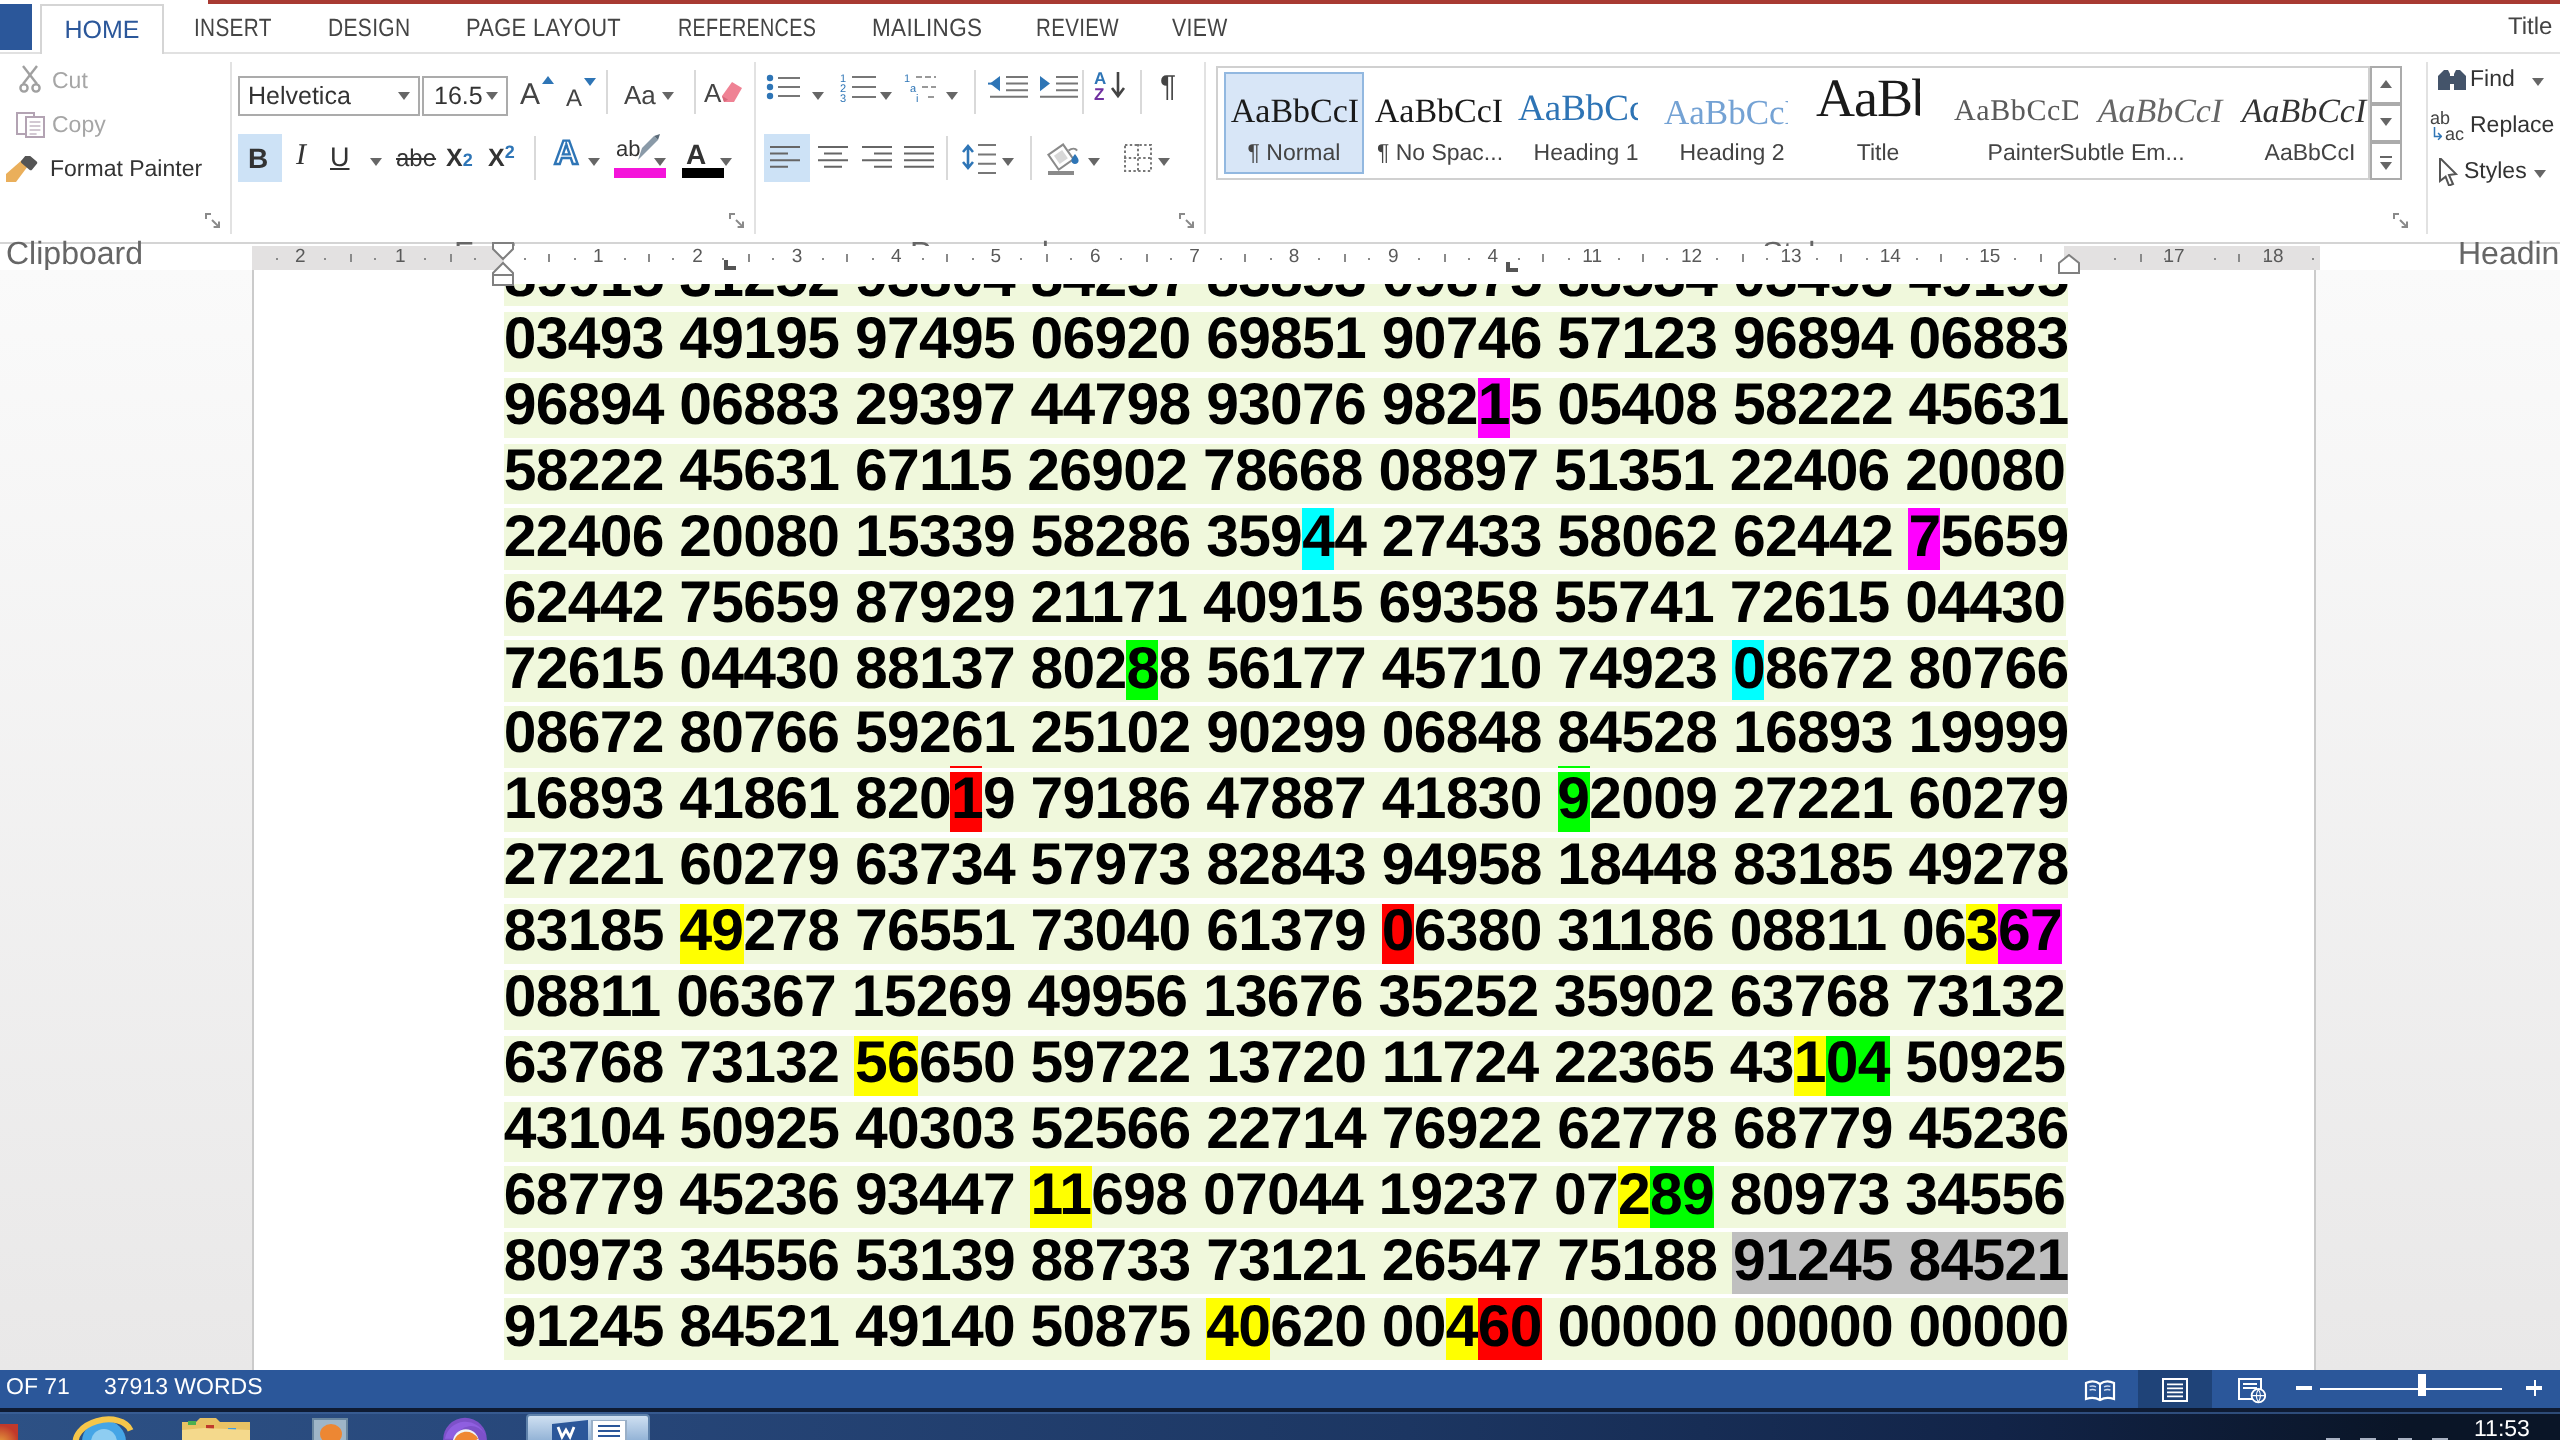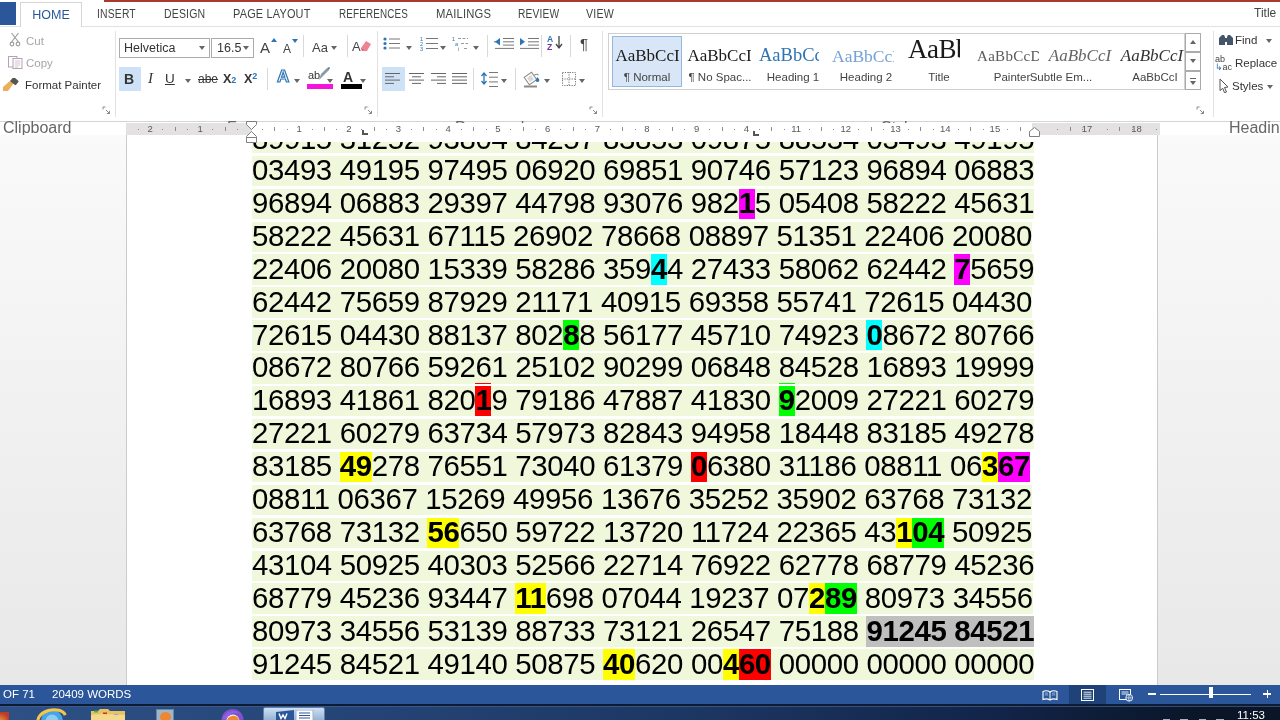--- a/index.html
+++ b/index.html
@@ -27,21 +27,21 @@
 .stlab{position:absolute;font-size:11.5px;color:#444;text-align:center;white-space:nowrap}
 
 #ruler{left:126px;top:123px;width:1034px;height:12px;background:#e3e1e1;font-size:9.5px;color:#595959}
 #rulerwhite{position:absolute;left:126px;top:123px;height:12px;background:#fff}
 .rnum{position:absolute;top:123px;height:12px;line-height:12px;font-size:9.5px;color:#595959;transform:translateX(-50%)}
 .rtickb{position:absolute;top:127px;width:1px;height:4px;background:#8a8a8a}
 .rtickd{position:absolute;top:129px;width:1px;height:1px;background:#8a8a8a}
 
 #docarea{left:0;top:135px;width:1280px;height:550px;background:linear-gradient(#fafafa,#e9e8e8)}
 #page{position:absolute;left:126px;top:0;width:1032px;height:550px;background:#fff;border-left:1px solid #cbcbcb;border-right:1px solid #cbcbcb}
-.row{position:absolute;left:251.9px;white-space:nowrap;font-weight:normal;font-size:29.4px;line-height:33px;letter-spacing:-0.35px;color:#000}
+.row{position:absolute;left:251.9px;white-space:nowrap;font-weight:bold;font-size:29.4px;line-height:33px;letter-spacing:-0.35px;color:#000}
 .row span{background:#f0f8dc}
 .y{background:#ffff00 !important}
 .g{background:#00ff00 !important}
 .c{background:#00ffff !important}
 .m{background:#ff00ff !important}
 .r{background:#ff0000 !important}
 .s{background:#bfbfbf !important}
 
 #status{left:0;top:685px;width:1280px;height:19px;background:#2b579a;color:#fff;font-size:11.5px}
 
@@ -436,21 +436,21 @@
   <div class="abs" style="left:251px;top:449.3px;width:783px;height:2.6px;background:#fff"></div>
   <div class="abs" style="left:251px;top:482.2px;width:783px;height:2.6px;background:#fff"></div>
   <div class="abs" style="left:251px;top:515.1px;width:783px;height:2.6px;background:#fff"></div>
   <div class="abs" style="left:251px;top:548.0px;width:783px;height:2.6px;background:#fff"></div>
   <div class="abs" style="left:251px;top:580.9px;width:783px;height:2.6px;background:#fff"></div>
   <div class="abs" style="left:251px;top:613.8px;width:783px;height:2.6px;background:#fff"></div>
   <div class="abs" style="left:251px;top:646.7px;width:783px;height:2.6px;background:#fff"></div>
 
   <div class="abs" id="status">
     <div class="abs" style="left:3px;top:3px">OF 71</div>
-    <div class="abs" style="left:52px;top:3px">20409 WORDS</div>
+    <div class="abs" style="left:52px;top:3px">37913 WORDS</div>
     <svg class="abs" style="left:1042px;top:5px" width="16" height="11" viewBox="0 0 16 11">
         <path d="M1 1.5 C3.5 .3 6 .5 8 2 C10 .5 12.5 .3 15 1.5 V9.5 C12.5 8.6 10 8.8 8 10 C6 8.8 3.5 8.6 1 9.5 z" fill="none" stroke="#fff" stroke-width="1.1"></path>
         <path d="M8 2 V10" stroke="#fff" stroke-width="1"></path>
         <path d="M2.8 3.2 C4 2.8 5 2.9 6 3.4 M2.8 5 C4 4.6 5 4.7 6 5.2 M10 3.4 C11 2.9 12 2.8 13.2 3.2 M10 5.2 C11 4.7 12 4.6 13.2 5" stroke="#cdd9ec" stroke-width=".7" fill="none"></path>
       </svg>
     <div class="abs" style="left:1069px;top:0;width:37px;height:19px;background:#1f4378"></div>
     <svg class="abs" style="left:1081px;top:4px" width="13" height="12" viewBox="0 0 13 12">
         <rect x=".5" y=".5" width="12" height="11" fill="none" stroke="#fff" stroke-width="1"></rect>
         <path d="M2.5 3.2h8M2.5 5.2h8M2.5 7.2h8M2.5 9.2h8" stroke="#fff" stroke-width=".9"></path>
       </svg>

